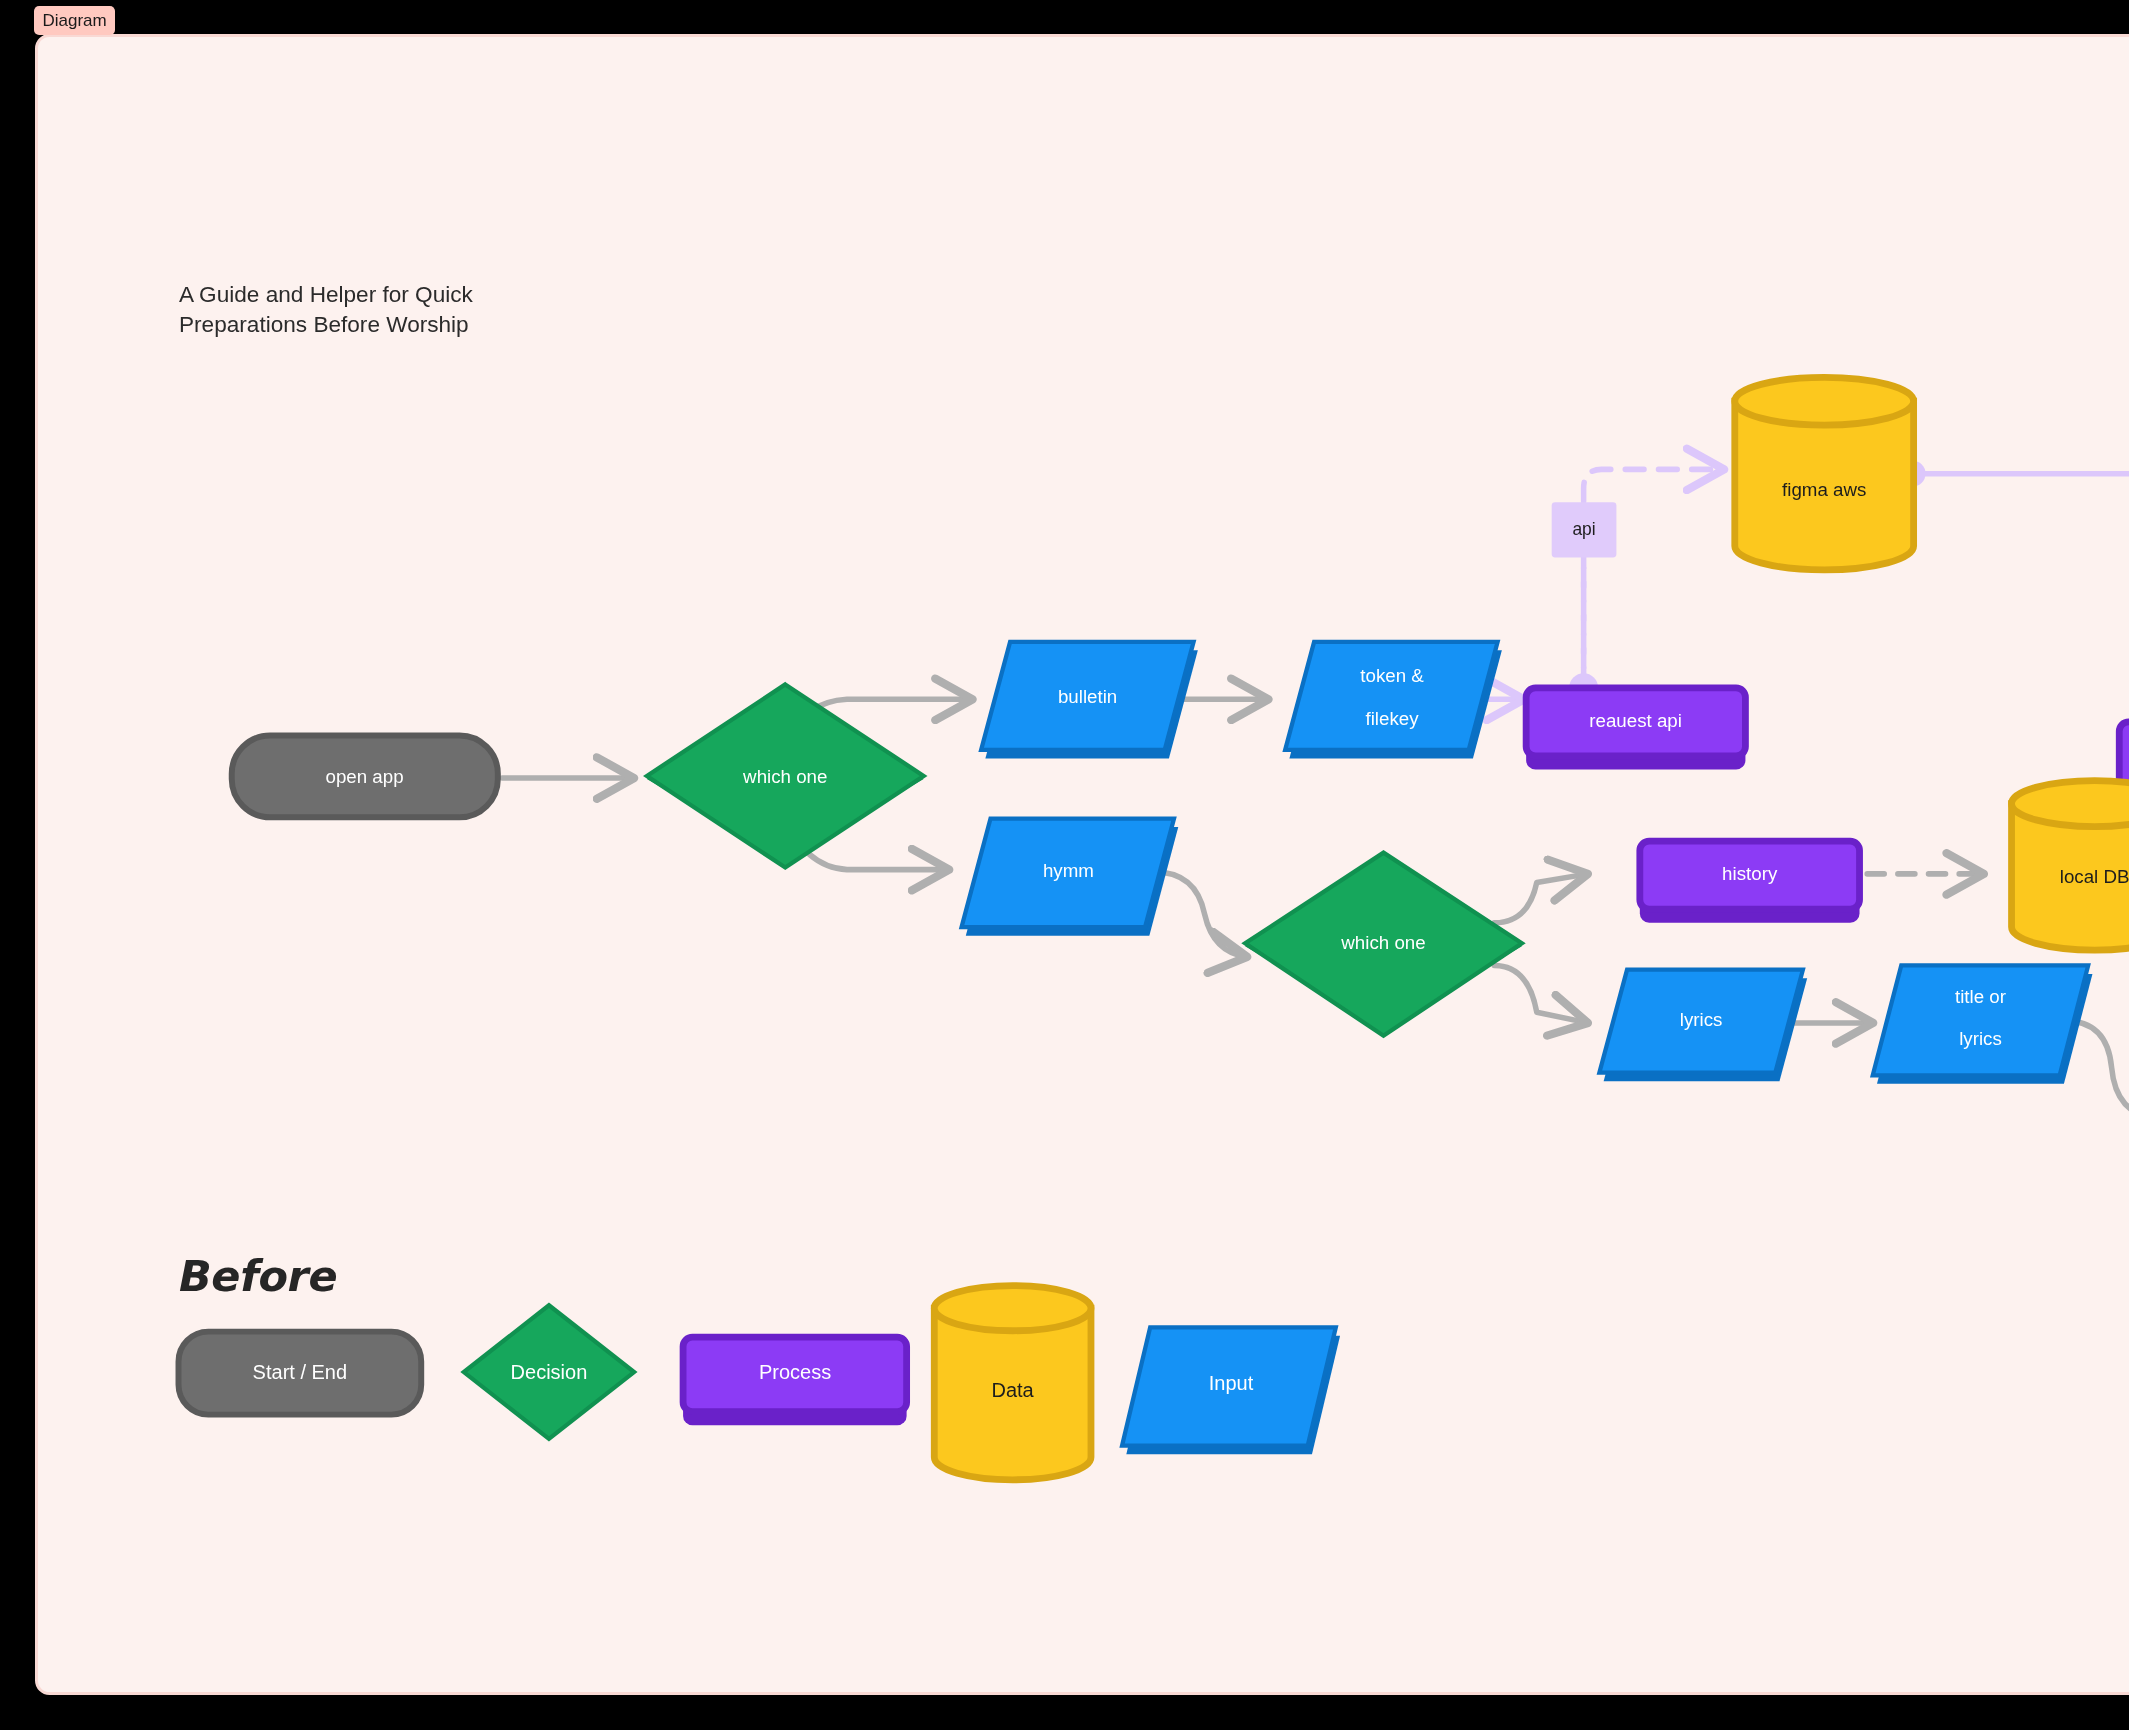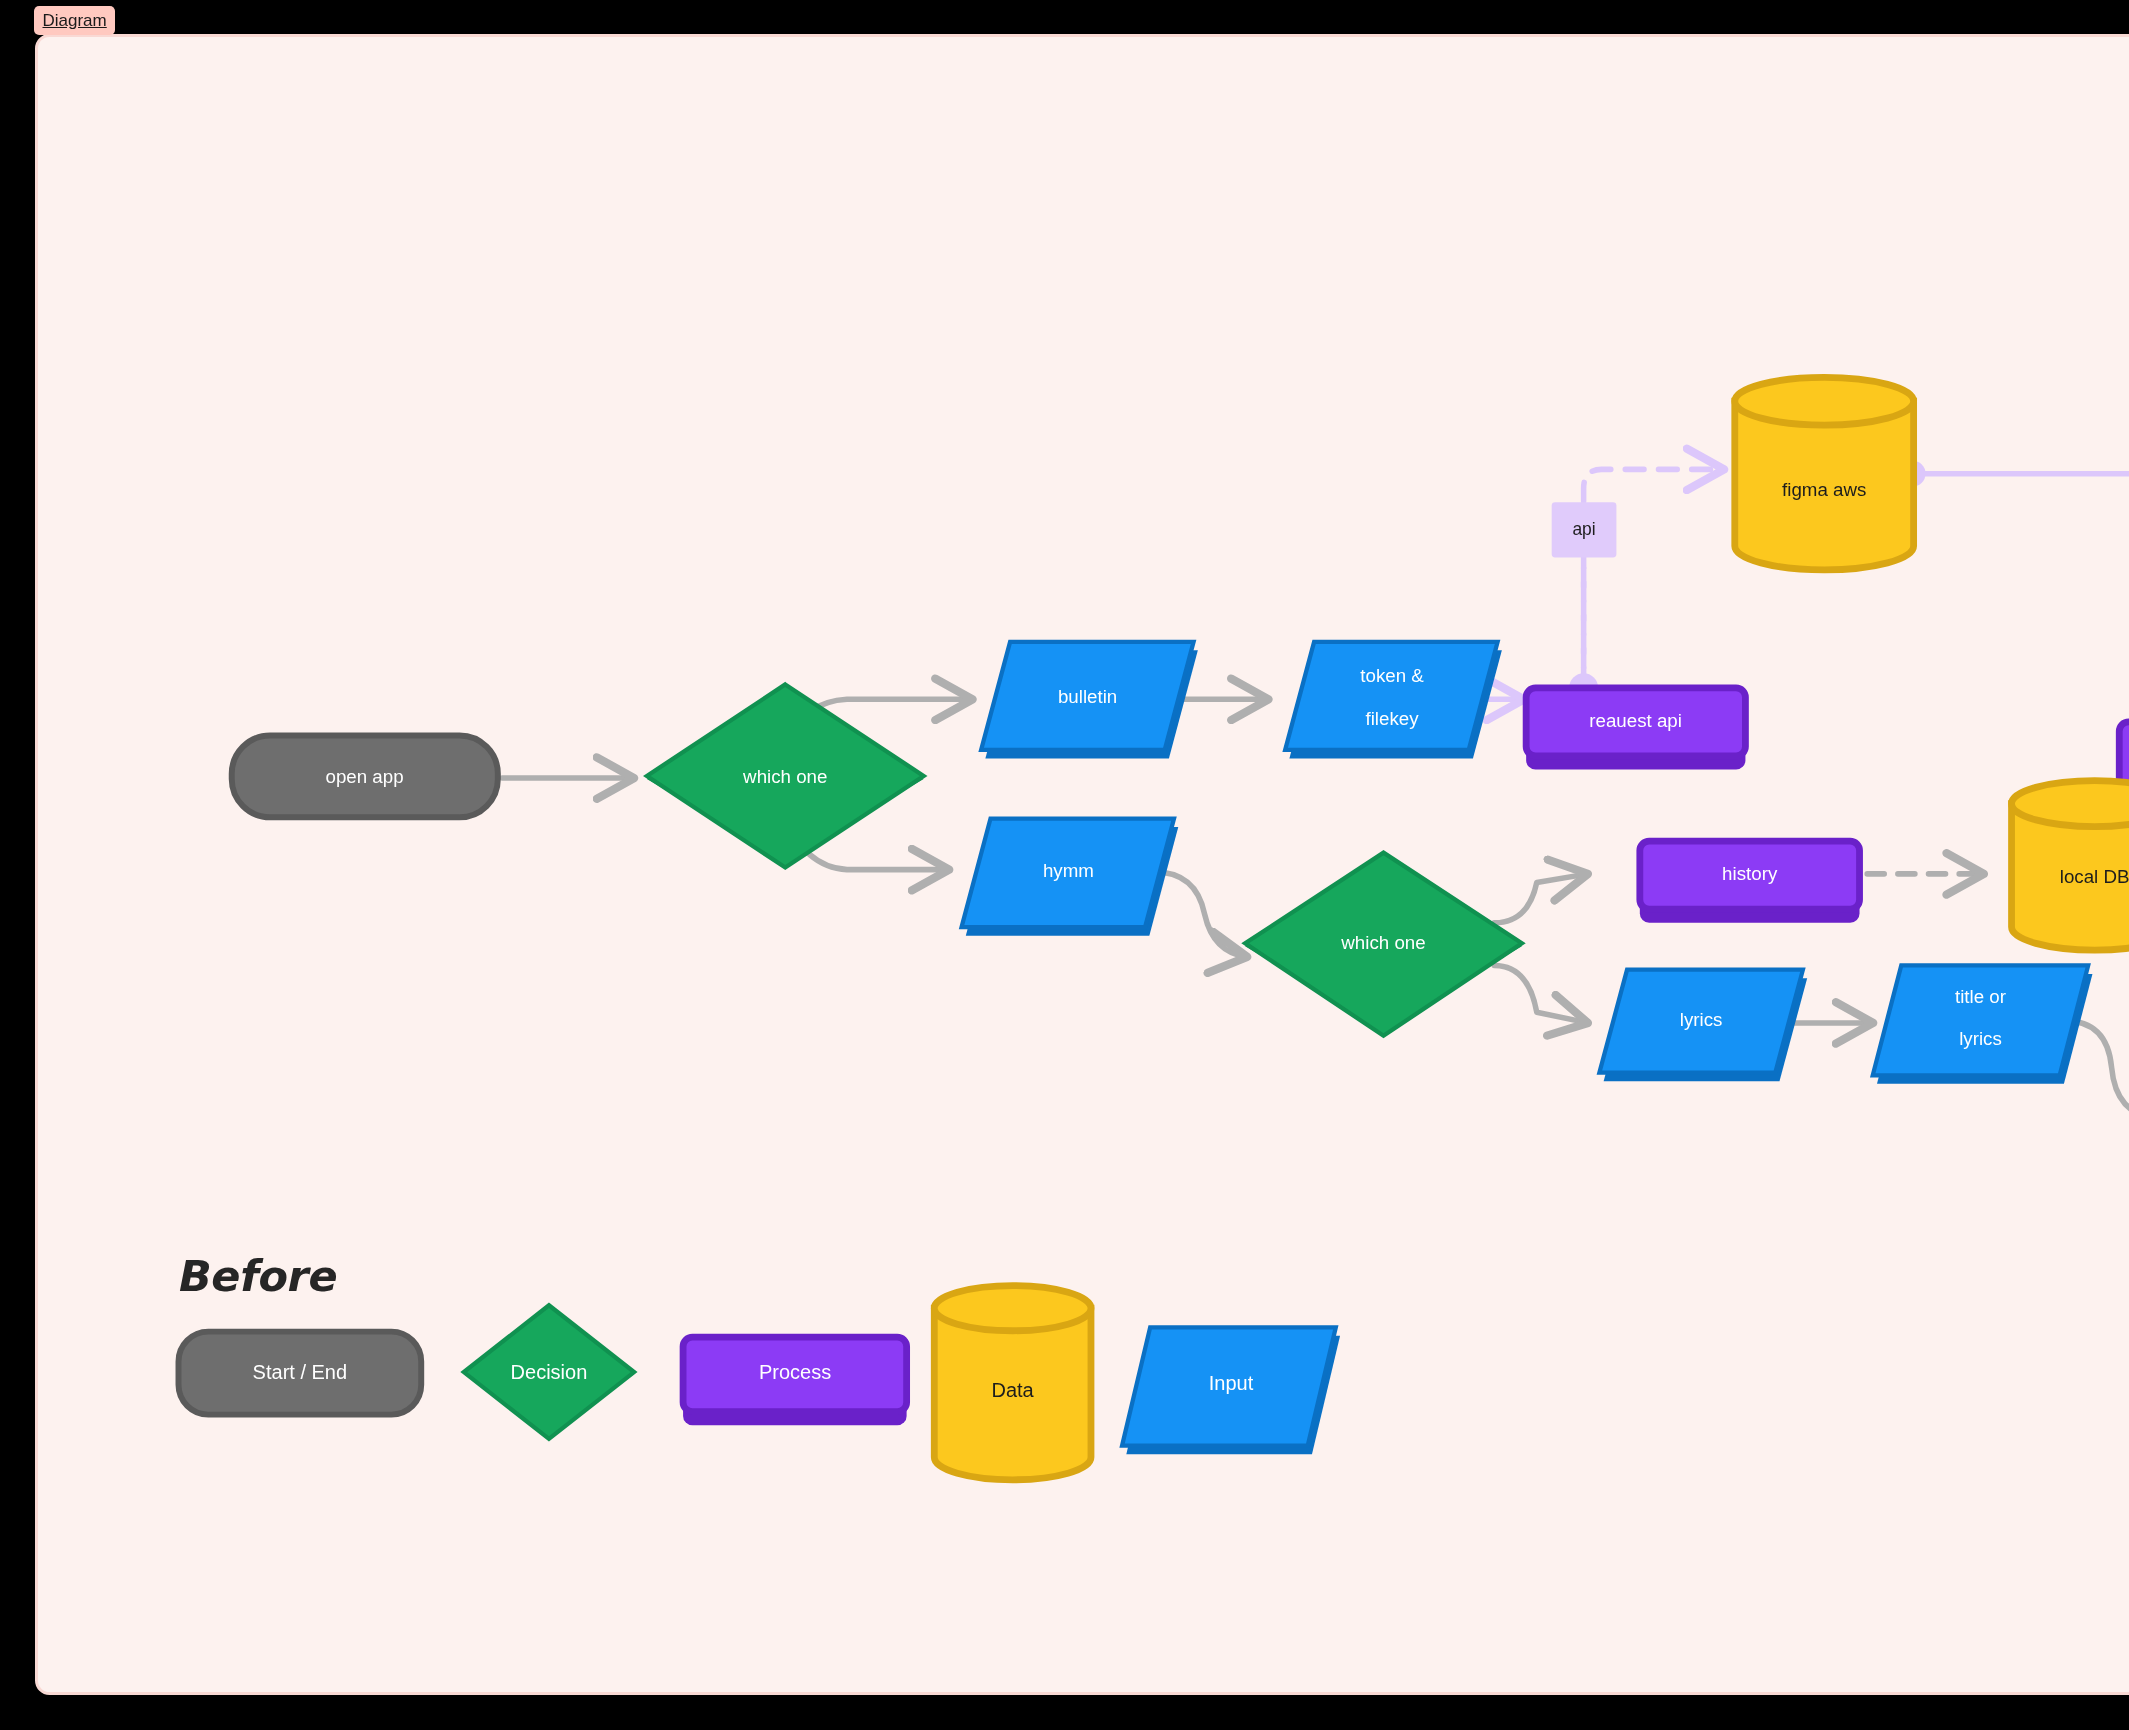--- a/index.html
+++ b/index.html
@@ -25,21 +25,20 @@
     top: 6px;
     background: #FFC9C0;
     color: #1a1a1a;
     font-size: 17px;
     line-height: 1;
     padding: 5.5px 8.5px 6.8px 8.5px;
     border-radius: 5.1px;
     font-family: "Liberation Sans", sans-serif;
     z-index: 50;
     white-space: nowrap;
-    text-decoration: underline;
   }
   
   #canvas {
     position: absolute;
     left: 35px;
     top: 34px;
     width: 3173px;
     height: 1661px;
     background: #FDF2EF;
     border: 3px solid #F9D9D4;
@@ -83,20 +82,22 @@
 </style>
 </head>
 <body>
 
 <div id="root">
 
   <div id="domain-tag">Diagram</div>
 
   <div id="canvas">
 
+    <div id="app-subtitle">A Guide and Helper for Quick
+Preparations Before Worship</div>
     <div class="script-title" id="legend-title">Before</div>
 
     <svg id="flow" width="3173" height="1661" viewBox="0 0 7452 3900">
       <defs>
         <marker id="arr-gray" viewBox="0 0 12 12" refX="10" refY="6" markerWidth="9" markerHeight="9" orient="auto-start-reverse">
           <path d="M1,1 L10,6 L1,11" fill="none" stroke="#AFAFAF" stroke-width="2" stroke-linecap="round" stroke-linejoin="round"></path>
         </marker>
         <marker id="arr-purple" viewBox="0 0 12 12" refX="10" refY="6" markerWidth="9" markerHeight="9" orient="auto-start-reverse">
           <path d="M1,1 L10,6 L1,11" fill="none" stroke="#DCC7FB" stroke-width="2" stroke-linecap="round" stroke-linejoin="round"></path>
         </marker>

